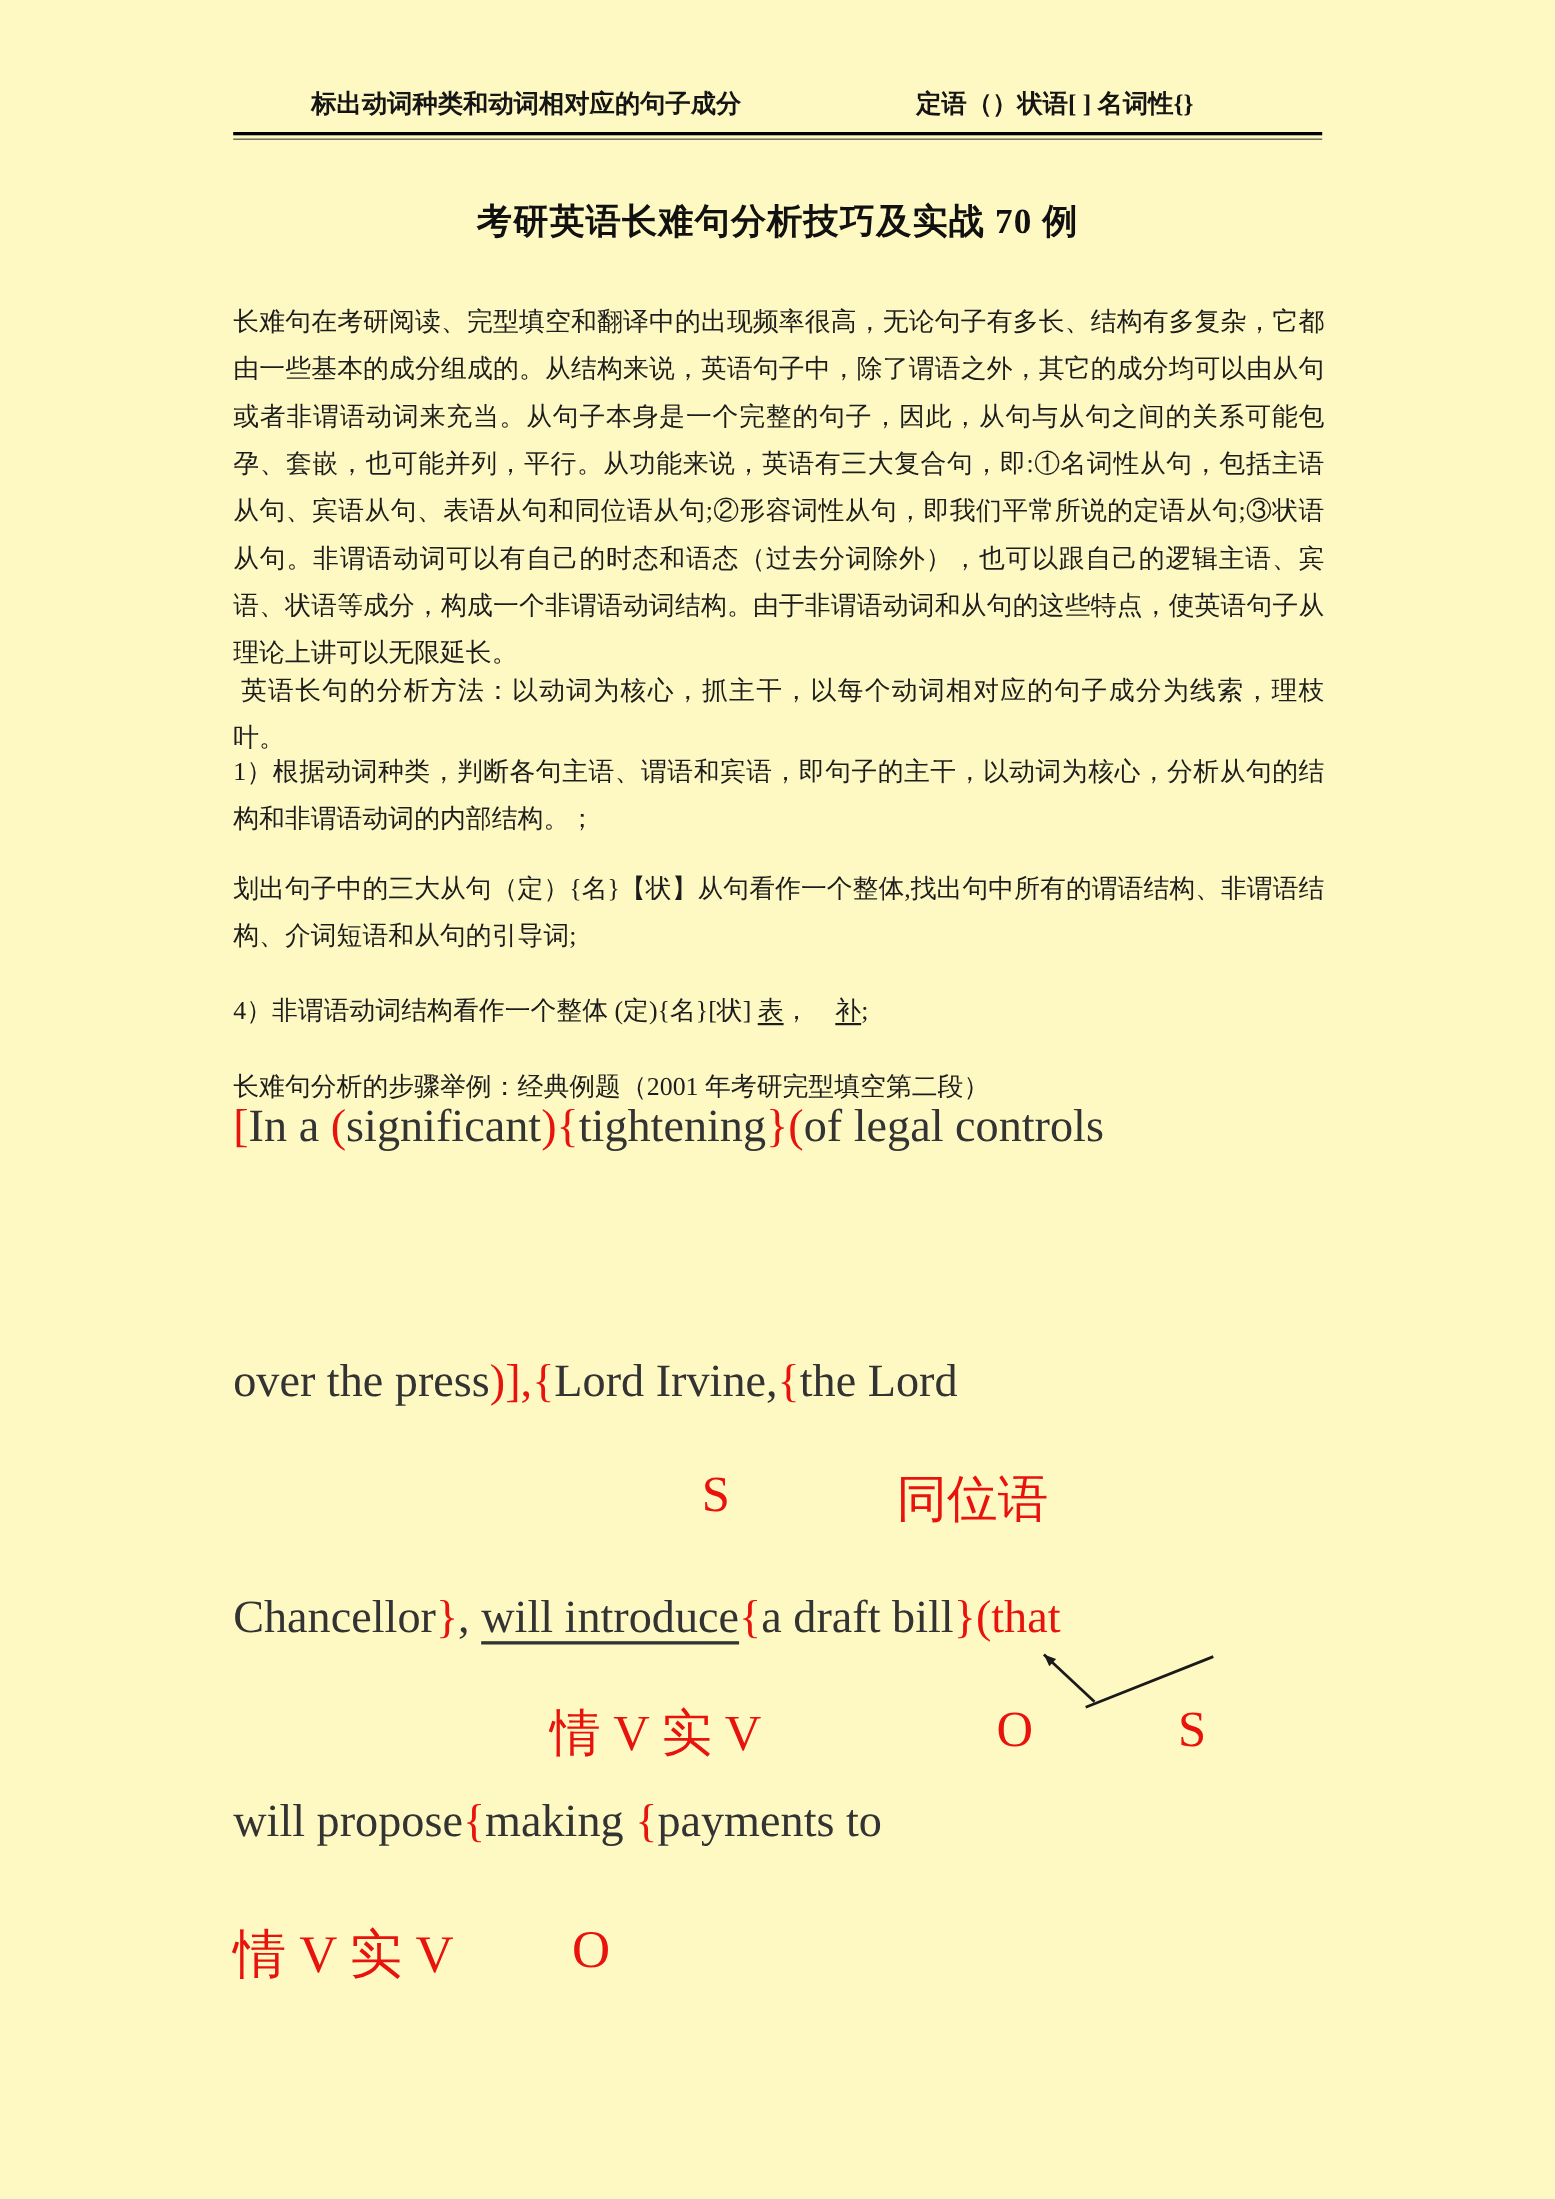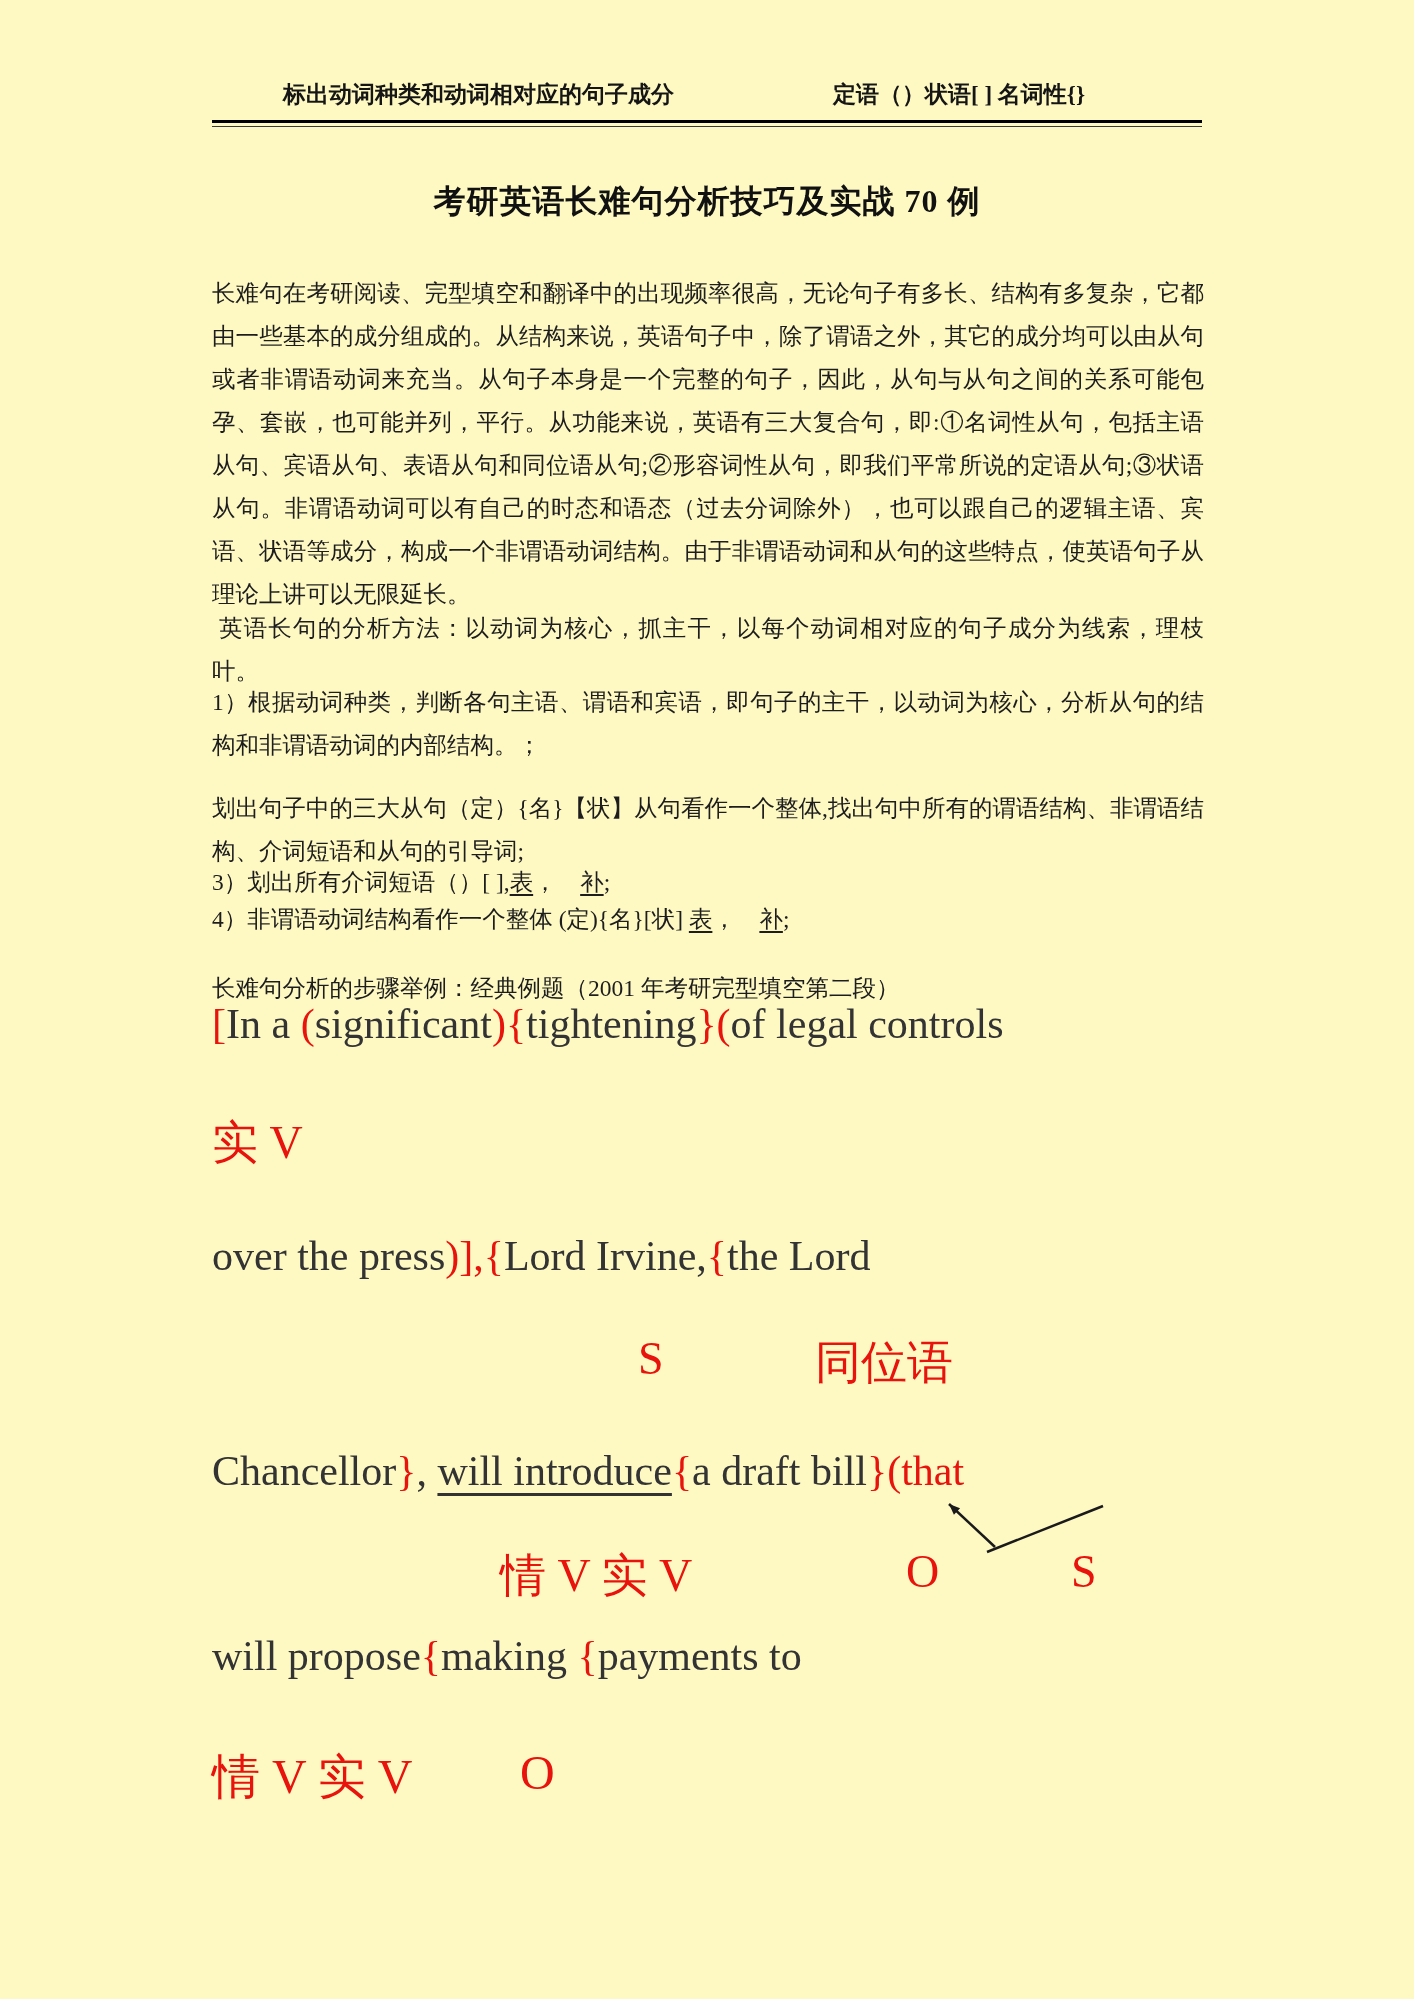--- a/index.html
+++ b/index.html
@@ -61,30 +61,26 @@
   <div class="rule-thin"></div>
 
   <div class="title">考研英语长难句分析技巧及实战 70 例</div>
 
   <div class="para p-intro">长难句在考研阅读、完型填空和翻译中的出现频率很高，无论句子有多长、结构有多复杂，它都由一些基本的成分组成的。从结构来说，英语句子中，除了谓语之外，其它的成分均可以由从句或者非谓语动词来充当。从句子本身是一个完整的句子，因此，从句与从句之间的关系可能包孕、套嵌，也可能并列，平行。从功能来说，英语有三大复合句，即:①名词性从句，包括主语从句、宾语从句、表语从句和同位语从句;②形容词性从句，即我们平常所说的定语从句;③状语从句。非谓语动词可以有自己的时态和语态（过去分词除外），也可以跟自己的逻辑主语、宾语、状语等成分，构成一个非谓语动词结构。由于非谓语动词和从句的这些特点，使英语句子从理论上讲可以无限延长。</div>
 
   <div class="para p-method1">&nbsp;英语长句的分析方法：以动词为核心，抓主干，以每个动词相对应的句子成分为线索，理枝叶。</div>
   <div class="para p-method2">1）根据动词种类，判断各句主语、谓语和宾语，即句子的主干，以动词为核心，分析从句的结构和非谓语动词的内部结构。；</div>
 
   <div class="para p-step2"><span>划出句子中的三大从句（定）{名}【状】从句看作一个整体,找出句中所有的谓语结构、非谓语结构、介词短语和从句的引导词;</span></div>
-  <div class="para p-step3"><span>3）划出所有介词短语（）[ ],</span><span class="seg-u">表</span><span>，　</span><span class="seg-u">补</span><span>;</span></div>
   <div class="para p-step4"><span>4）非谓语动词结构看作一个整体 (定){名}[状] </span><span class="seg-u">表</span><span>，　</span><span class="seg-u">补</span><span>;</span></div>
 
   <div class="para p-exintro">长难句分析的步骤举例：经典例题（2001 年考研完型填空第二段）</div>
 
   <div class="big s1"><span class="seg-red">[</span><span>In a </span><span class="seg-red">(</span><span>significant</span><span class="seg-red">)</span><span class="seg-red">{</span><span>tightening</span><span class="seg-red">}</span><span class="seg-red">(</span><span>of legal controls</span></div>
 
-  <div class="lblrow row1">
-    <span class="lbl l-v">实 V</span>
-  </div>
 
   <div class="big s2"><span>over the press</span><span class="seg-red">)],</span><span class="seg-red">{</span><span>Lord Irvine,</span><span class="seg-red">{</span><span>the Lord</span></div>
 
   <div class="lblrow row2">
     <span class="lbl l-s">S</span>
     <span class="lbl l-app">同位语</span>
   </div>
 
   <div class="big s3"><span>Chancellor</span><span class="seg-red">}</span><span>, </span><span class="seg-u">will introduce</span><span class="seg-red">{</span><span>a draft bill</span><span class="seg-red">}</span><span class="seg-red">(that</span></div>
 

